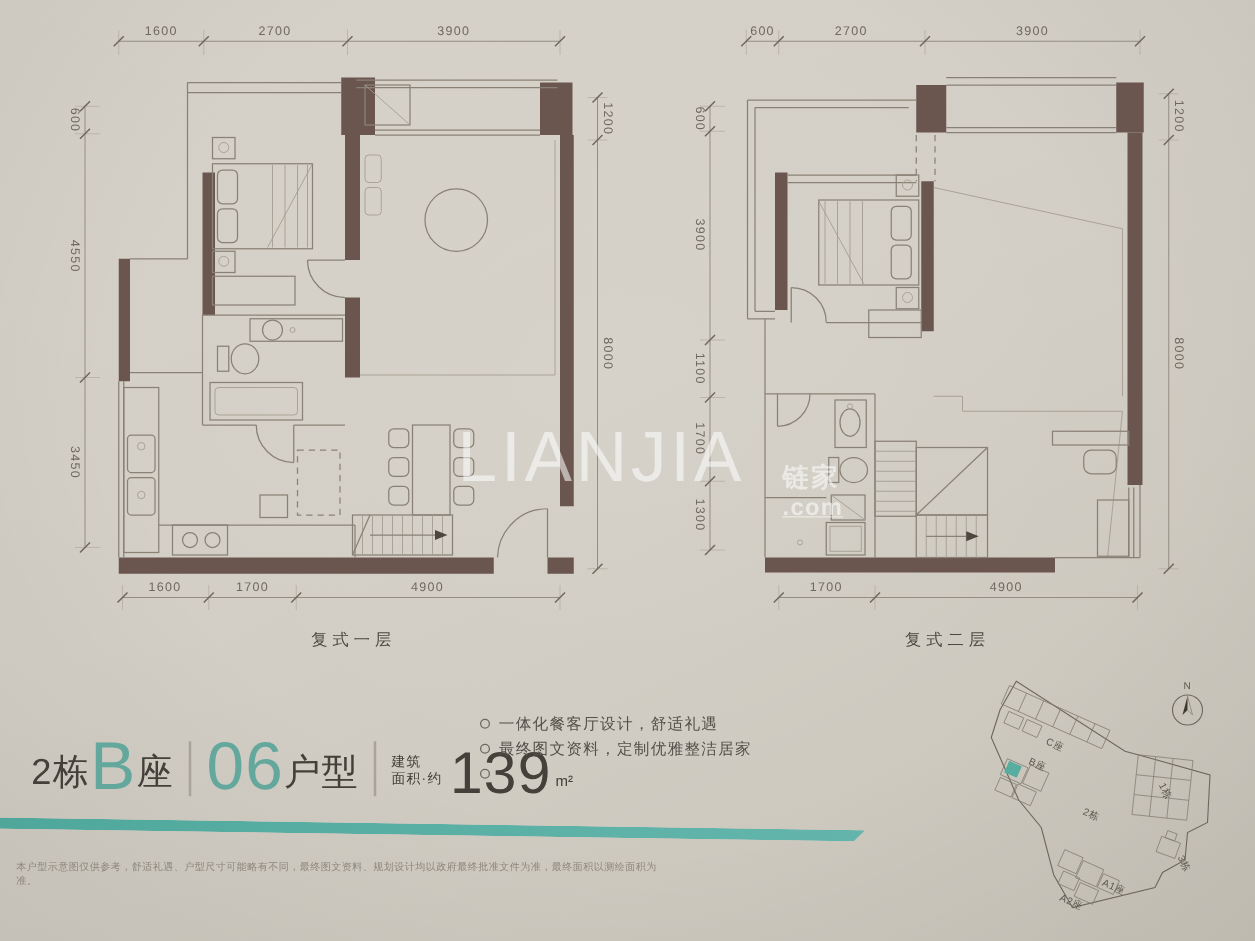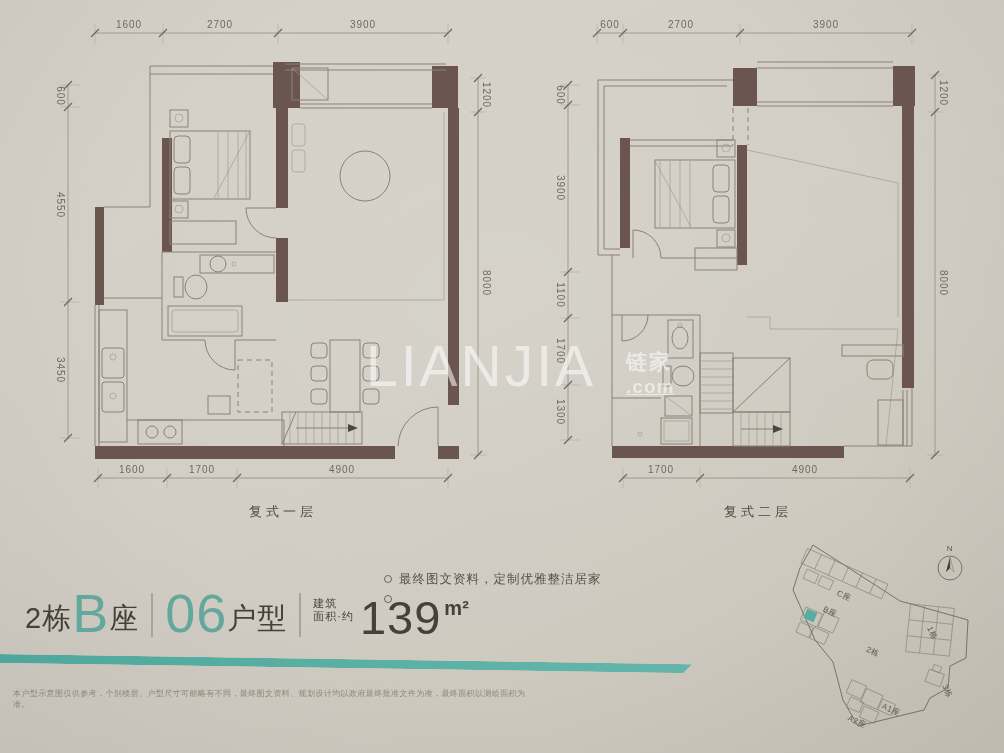--- a/index.html
+++ b/index.html
@@ -22,32 +22,32 @@
   .dimtext{font-size:10px;fill:#6f685e;letter-spacing:1px;}
   .plan-label{font-size:13px;fill:#4c4841;letter-spacing:4px;}
   .sitetext{font-size:8px;fill:#5c574f;letter-spacing:0.5px;}
   .siteline{stroke:#6e685e;stroke-width:.9;fill:none;}
   .sitelight{stroke:#847d72;stroke-width:.6;fill:none;}
   .arrowhead{fill:#4c463f;stroke:none;}
 
   .watermark{position:absolute;left:366px;top:336px;display:flex;align-items:flex-start;
     color:rgba(255,255,255,0.55);pointer-events:none;gap:20px;}
   .wm-logo{font-size:57px;font-weight:400;letter-spacing:3px;line-height:60px;}
-  .wm-stack{margin-left:10px;margin-top:12px;text-align:left;}
+  .wm-stack{margin-left:10px;margin-top:32px;text-align:left;}
   .wm-cn{font-size:21px;font-weight:700;letter-spacing:2px;}
   .wm-domain{font-size:19px;font-weight:700;letter-spacing:1px;text-decoration:underline;}
 
   .title-row{position:absolute;left:25px;top:583px;display:flex;align-items:flex-end;height:56px;}
   .t-dark{font-size:29px;color:#44403a;letter-spacing:1px;line-height:1;padding-bottom:6px;}
   .t-teal-big{font-size:54px;color:#64a89d;line-height:0.92;font-weight:400;letter-spacing:1px;}
   .t-sep{width:2px;height:44px;background:#aaa399;margin:0 12px 2px 12px;}
-  .area-block{display:flex;align-items:flex-start;}
+  .area-block{display:flex;align-items:flex-end;}
   .area-label{font-size:11px;color:#44403a;line-height:1.25;letter-spacing:1px;margin-bottom:8px;}
   .area-num{font-size:47px;color:#44403a;line-height:0.9;margin-left:6px;letter-spacing:1px;}
-  .area-unit{font-size:20px;color:#44403a;margin-left:3px;margin-bottom:7px;font-weight:bold;}
+  .area-unit{font-size:12px;color:#44403a;margin-left:3px;margin-bottom:7px;}
 
   .features{position:absolute;left:384px;top:569px;}
   .feature{display:flex;align-items:center;height:20px;font-size:12.5px;color:#54504a;letter-spacing:1px;}
   .dot{width:6px;height:6px;border:1px solid #6b665f;border-radius:50%;margin-right:7px;flex:0 0 auto;}
 
   .ribbon{position:absolute;left:0;top:654px;width:692px;height:9px;
     background:linear-gradient(90deg,#4fa79b 0%,#5cb1a6 60%,#63b5ab 100%);
     transform:rotate(0.85deg);transform-origin:0 0;
     clip-path:polygon(0 0,100% 0,calc(100% - 9px) 100%,0 100%);}
   .disclaimer{position:absolute;left:13px;top:688px;width:520px;font-size:8px;color:#8d867b;letter-spacing:0.4px;}
@@ -345,22 +345,26 @@
       <div>面积·约</div>
     </span>
     <span class="area-num">139</span>
     <span class="area-unit">m²</span>
   </span>
 </div>
 
 <div class="features">
   <div class="feature">
       <span class="dot"></span>
+      <span>一体化餐客厅设计，舒适礼遇</span>
+    </div>
+  <div class="feature">
+      <span class="dot"></span>
       <span>最终图文资料，定制优雅整洁居家</span>
     </div>
   <div class="feature">
       <span class="dot"></span>
     </div>
 </div>
 
 <div class="ribbon"></div>
 
-<div class="disclaimer">本户型示意图仅供参考，个别楼层、户型尺寸可能略有不同，最终图文资料、规划设计均以政府最终批准文件为准，最终面积以测绘面积为准。</div>
+<div class="disclaimer">本户型示意图仅供参考，舒适礼遇、户型尺寸可能略有不同，最终图文资料、规划设计均以政府最终批准文件为准，最终面积以测绘面积为准。</div>
 
 </body></html>

